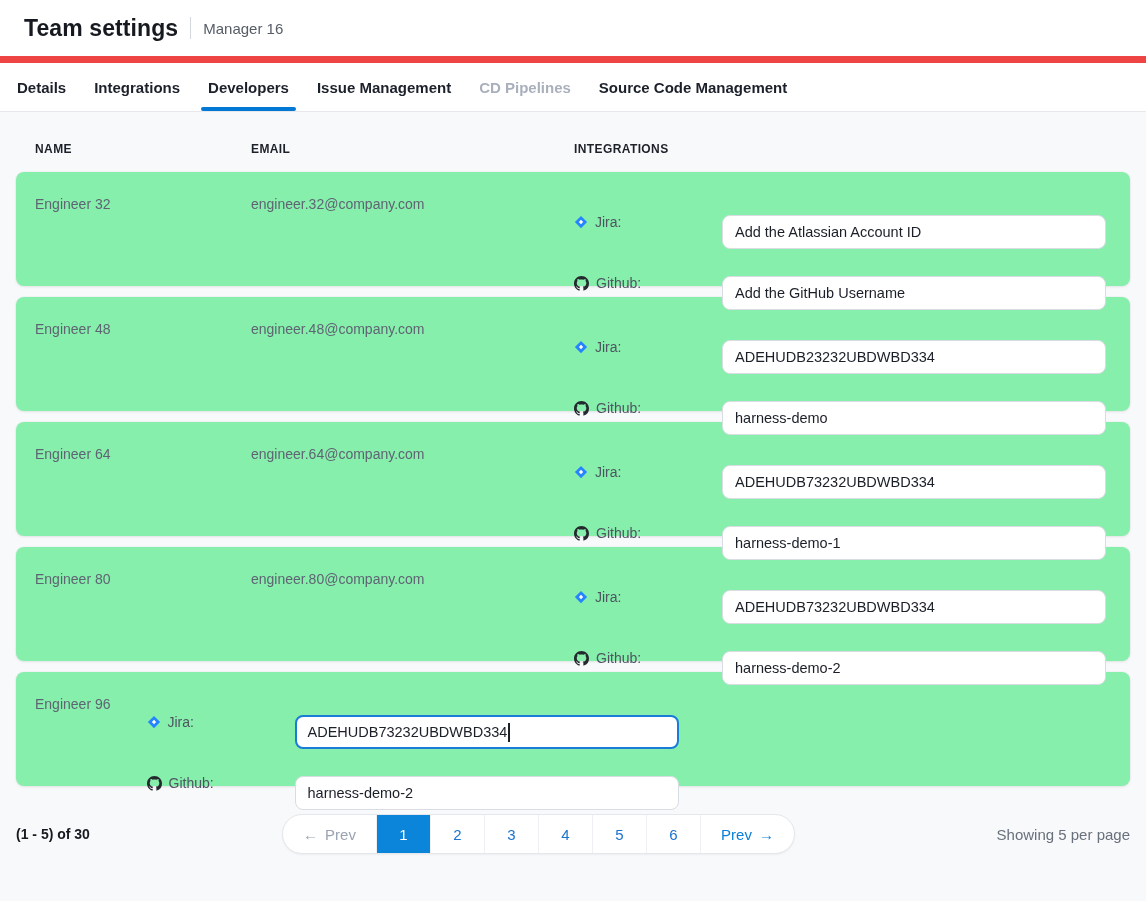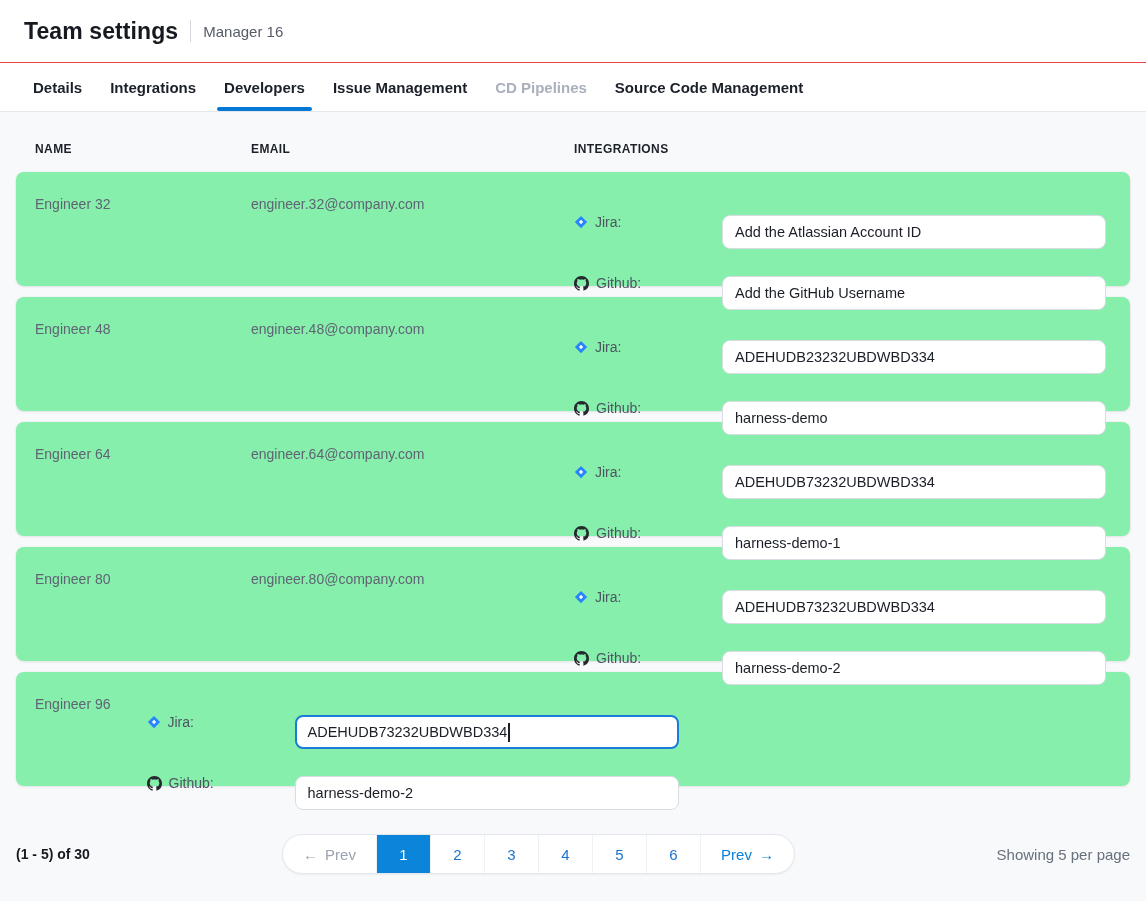--- a/index.html
+++ b/index.html
@@ -10,33 +10,33 @@
     overflow: hidden;
   }
 
   
   .header {
     height: 63px;
     display: flex;
     align-items: center;
     padding: 0 24px;
     background: #ffffff;
-    border-bottom: 1px solid #ef4444;
+    border-bottom: 7px solid #ef4444;
     text-align: center;
   }
   .page-title { font-size: 23px; font-weight: 700; color: #16191f; letter-spacing: 0.1px; }
   .title-sep { width: 1px; height: 22px; background: #d4d8de; margin: 0 12px; }
   .page-subtitle { font-size: 15px; color: #565c66; }
 
   
   .tabs {
     height: 49px;
     display: flex;
     align-items: stretch;
-    padding: 0 26px;
+    padding: 0 10px;
     gap: 14px;
     background: #ffffff;
     border-bottom: 1px solid #e6e8ec;
   }
   .tab {
     position: relative;
     display: flex;
     align-items: center;
     padding: 0 7px;
     font-size: 15px;
@@ -124,21 +124,21 @@
     width: 1.5px;
     height: 19px;
     background: #1b1f27;
     margin-left: 1px;
   }
 
   
   .footer {
     position: relative;
     height: 40px;
-    margin-top: 48px;
+    margin-top: 28px;
   }
   .range-text {
     position: absolute;
     left: 0;
     top: 50%;
     transform: translateY(-50%);
     font-size: 14px;
     font-weight: 600;
     color: #16191f;
   }

